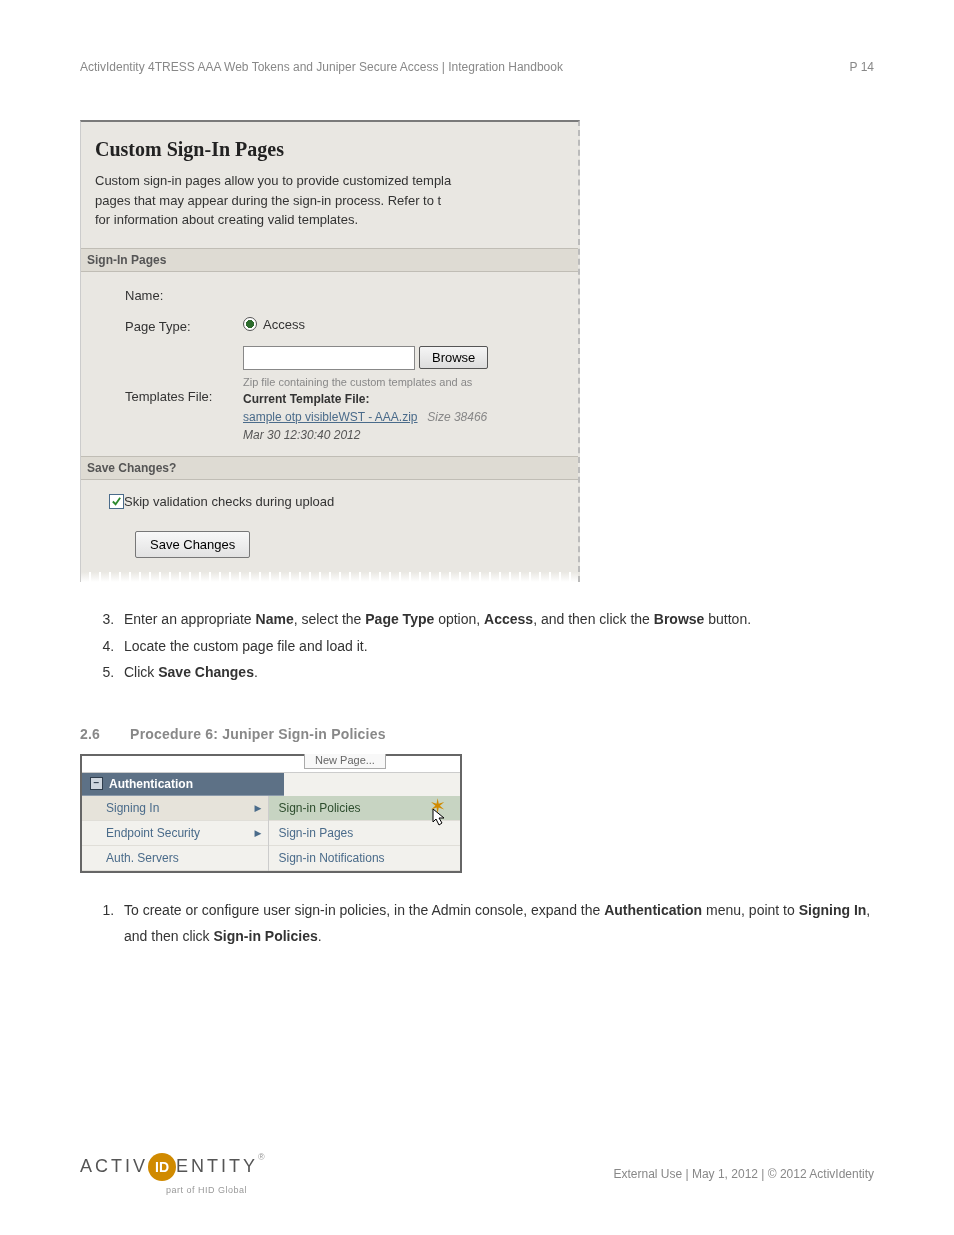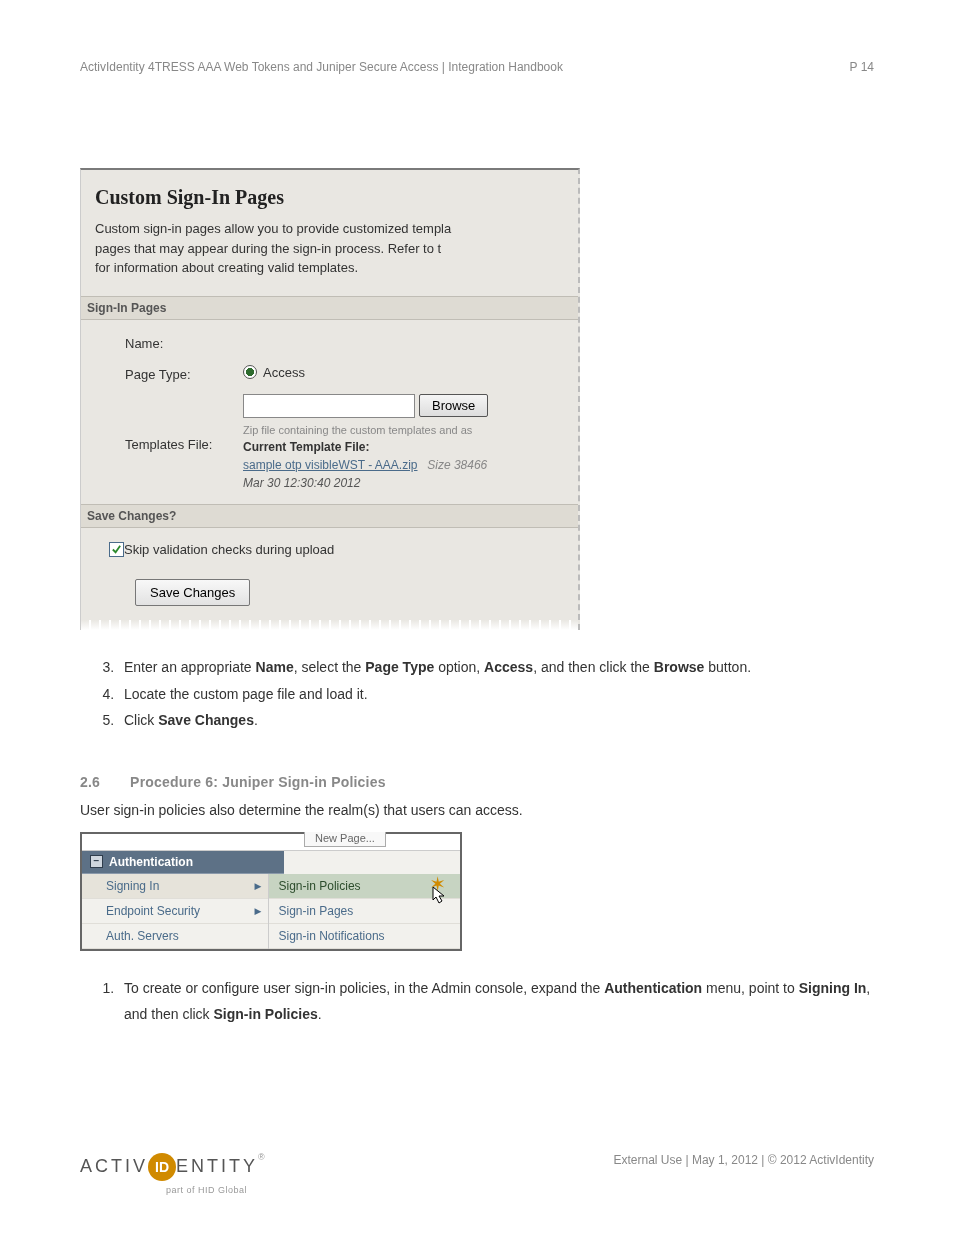--- a/index.html
+++ b/index.html
@@ -15,21 +15,21 @@
     min-height: 1235px;
     padding: 60px 80px 40px 80px;
     box-sizing: border-box;
     position: relative;
   }
   .doc-header {
     display: flex;
     justify-content: space-between;
     color: #888;
     font-size: 12px;
-    margin-bottom: 94px;
+    margin-bottom: 46px;
   }
   .screenshot-panel {
     background: #e9e7e2;
     border-top: 2px solid #7a7a7a;
     width: 500px;
     padding: 14px 0 0 14px;
     box-sizing: border-box;
     position: relative;
     font-family: Verdana, Arial, sans-serif;
     color: #333;
@@ -296,21 +296,21 @@
     right: 10px;
     top: 12px;
   }
   .doc-footer {
     position: absolute;
     bottom: 40px;
     left: 80px;
     right: 80px;
     display: flex;
     justify-content: space-between;
-    align-items: flex-start;
+    align-items: center;
   }
   .footer-text {
     color: #888;
     font-size: 12px;
   }
   .logo {
     font-family: Arial;
     letter-spacing: 3px;
     color: #555;
     font-size: 18px;
@@ -414,21 +414,20 @@
     <li>
       <span>Click </span><b>Save Changes</b><span>.</span>
     </li>
   </ol>
 
   <div class="sec26">
     <div class="sec26-h">
       <span class="sec26-num">2.6</span>
       <span>Procedure 6: Juniper Sign-in Policies</span>
     </div>
-    <div class="sec26-p">User sign-in policies also determine the realm(s) that users can access.</div>
 
     <div class="menu-shot">
       <div class="menu-topstrip">
         <span class="partial-btn">New Page...</span>
       </div>
       <div class="menu-left">
         <span class="collapse-box">−</span>
         <span>Authentication</span>
       </div>
       <div class="menu-row">

